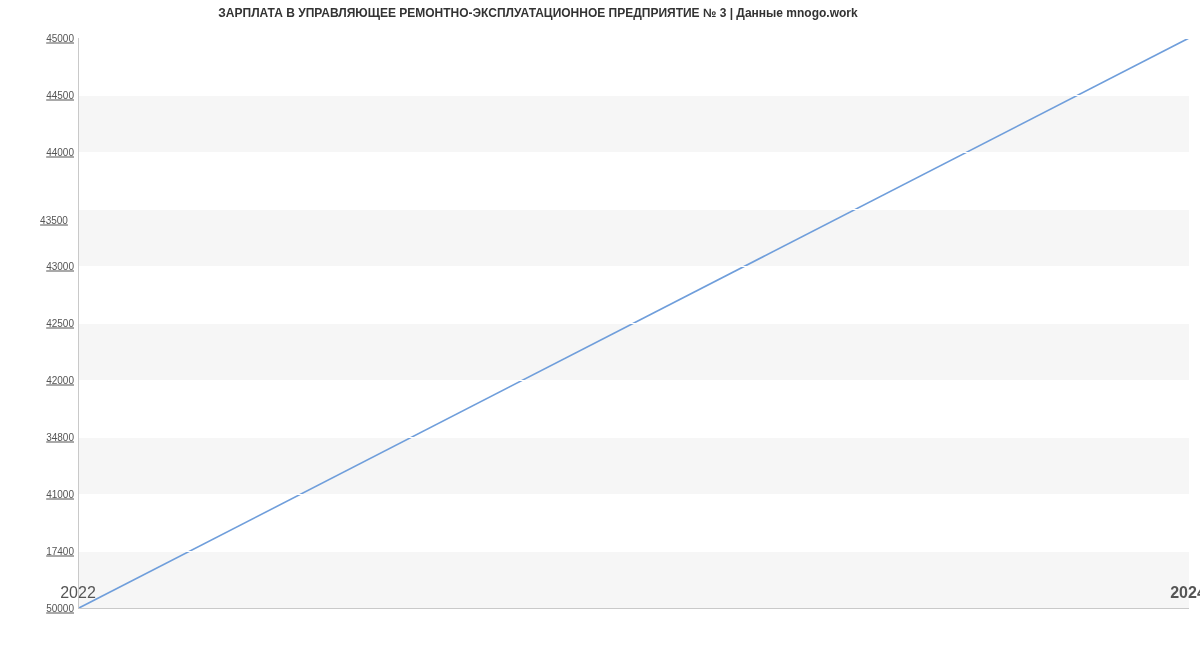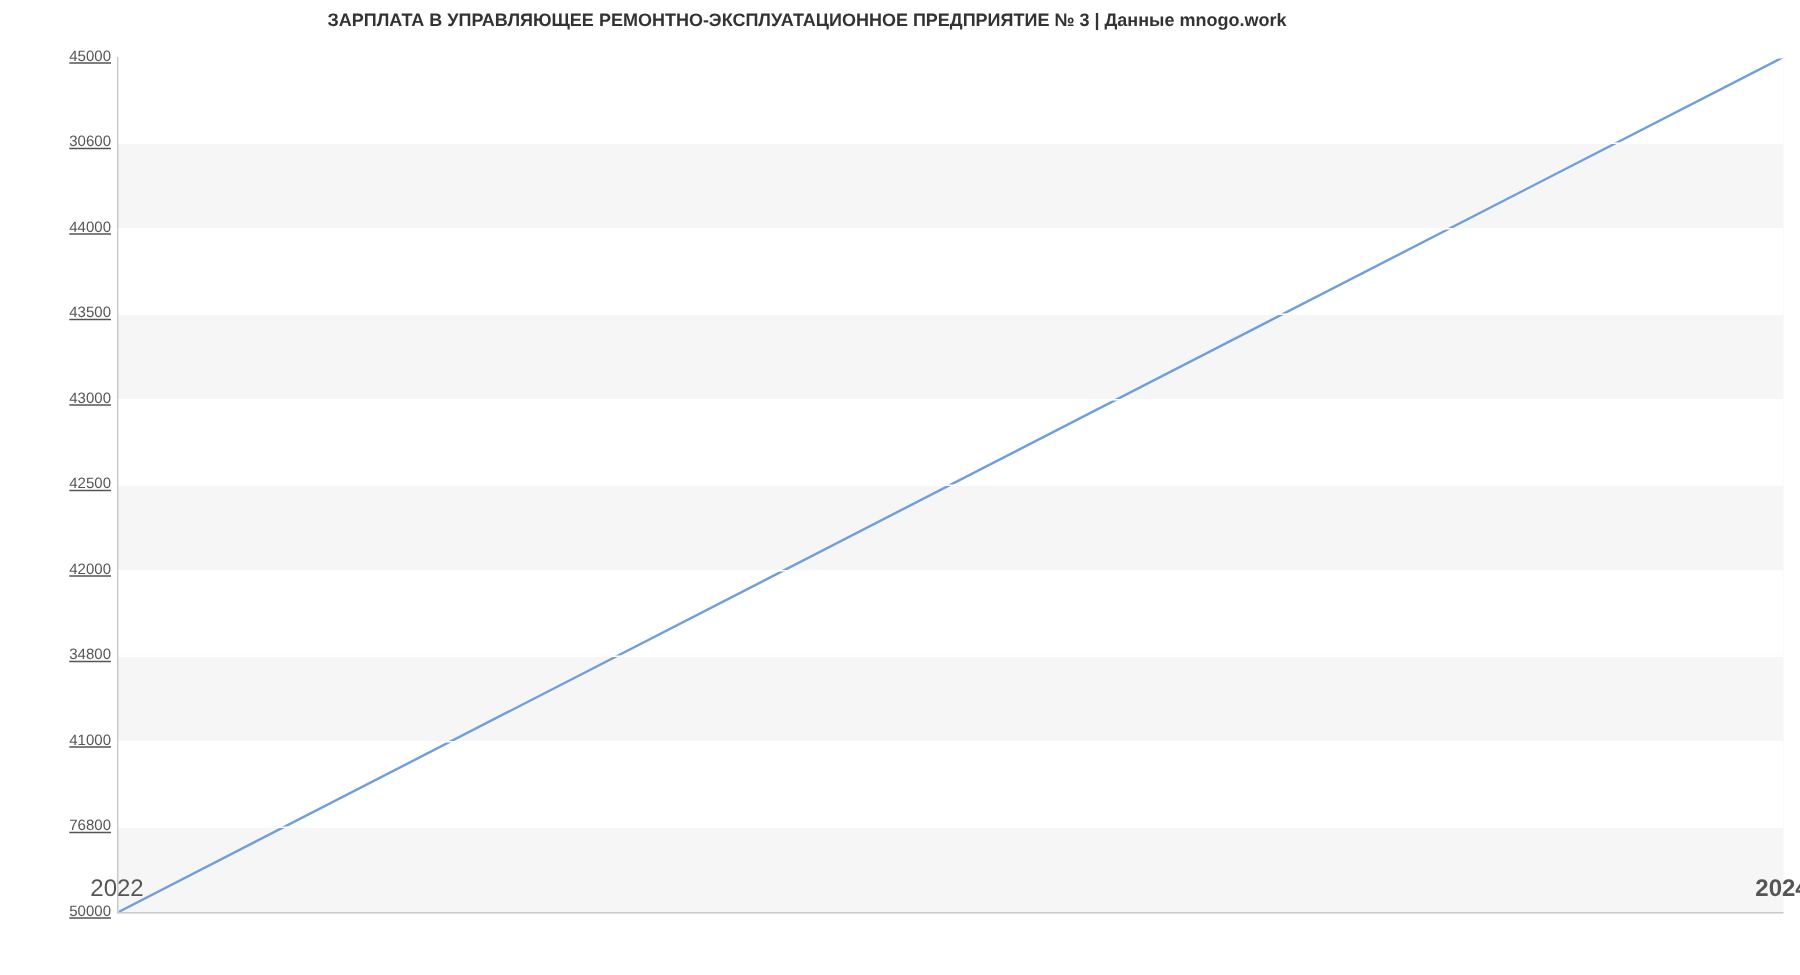--- a/index.html
+++ b/index.html
@@ -96,25 +96,25 @@
       <div class="gridline" style="top: 399px;"></div>
       <div class="gridline" style="top: 342px;"></div>
       <div class="gridline" style="top: 285px;"></div>
       <div class="gridline" style="top: 228px;"></div>
       <div class="gridline" style="top: 171px;"></div>
       <div class="gridline" style="top: 114px;"></div>
       <div class="gridline" style="top: 57px;"></div>
       <div class="gridline" style="top: 0px;"></div>
     </div>
 <div class="ytick" style="top: 608px;">50000</div>
-    <div class="ytick" style="top: 551px;">76800</div>
+    <div class="ytick" style="top: 551px;">17400</div>
     <div class="ytick" style="top: 494px;">41000</div>
     <div class="ytick" style="top: 437px;">34800</div>
     <div class="ytick" style="top: 380px;">42000</div>
     <div class="ytick" style="top: 323px;">42500</div>
     <div class="ytick" style="top: 266px;">43000</div>
-    <div class="ytick" style="top: 209px;">43500</div>
+    <div class="ytick" style="top: 220px; text-align: center;">43500</div>
     <div class="ytick" style="top: 152px;">44000</div>
-    <div class="ytick" style="top: 95px;">30600</div>
+    <div class="ytick" style="top: 95px;">44500</div>
     <div class="ytick" style="top: 38px;">45000</div>
     <div class="xtick" style="left: 78px;">2022</div>
     <div class="xtick" style="left: 1188px; font-weight: bold;">2024</div>
   </div>
 
 </body></html>

